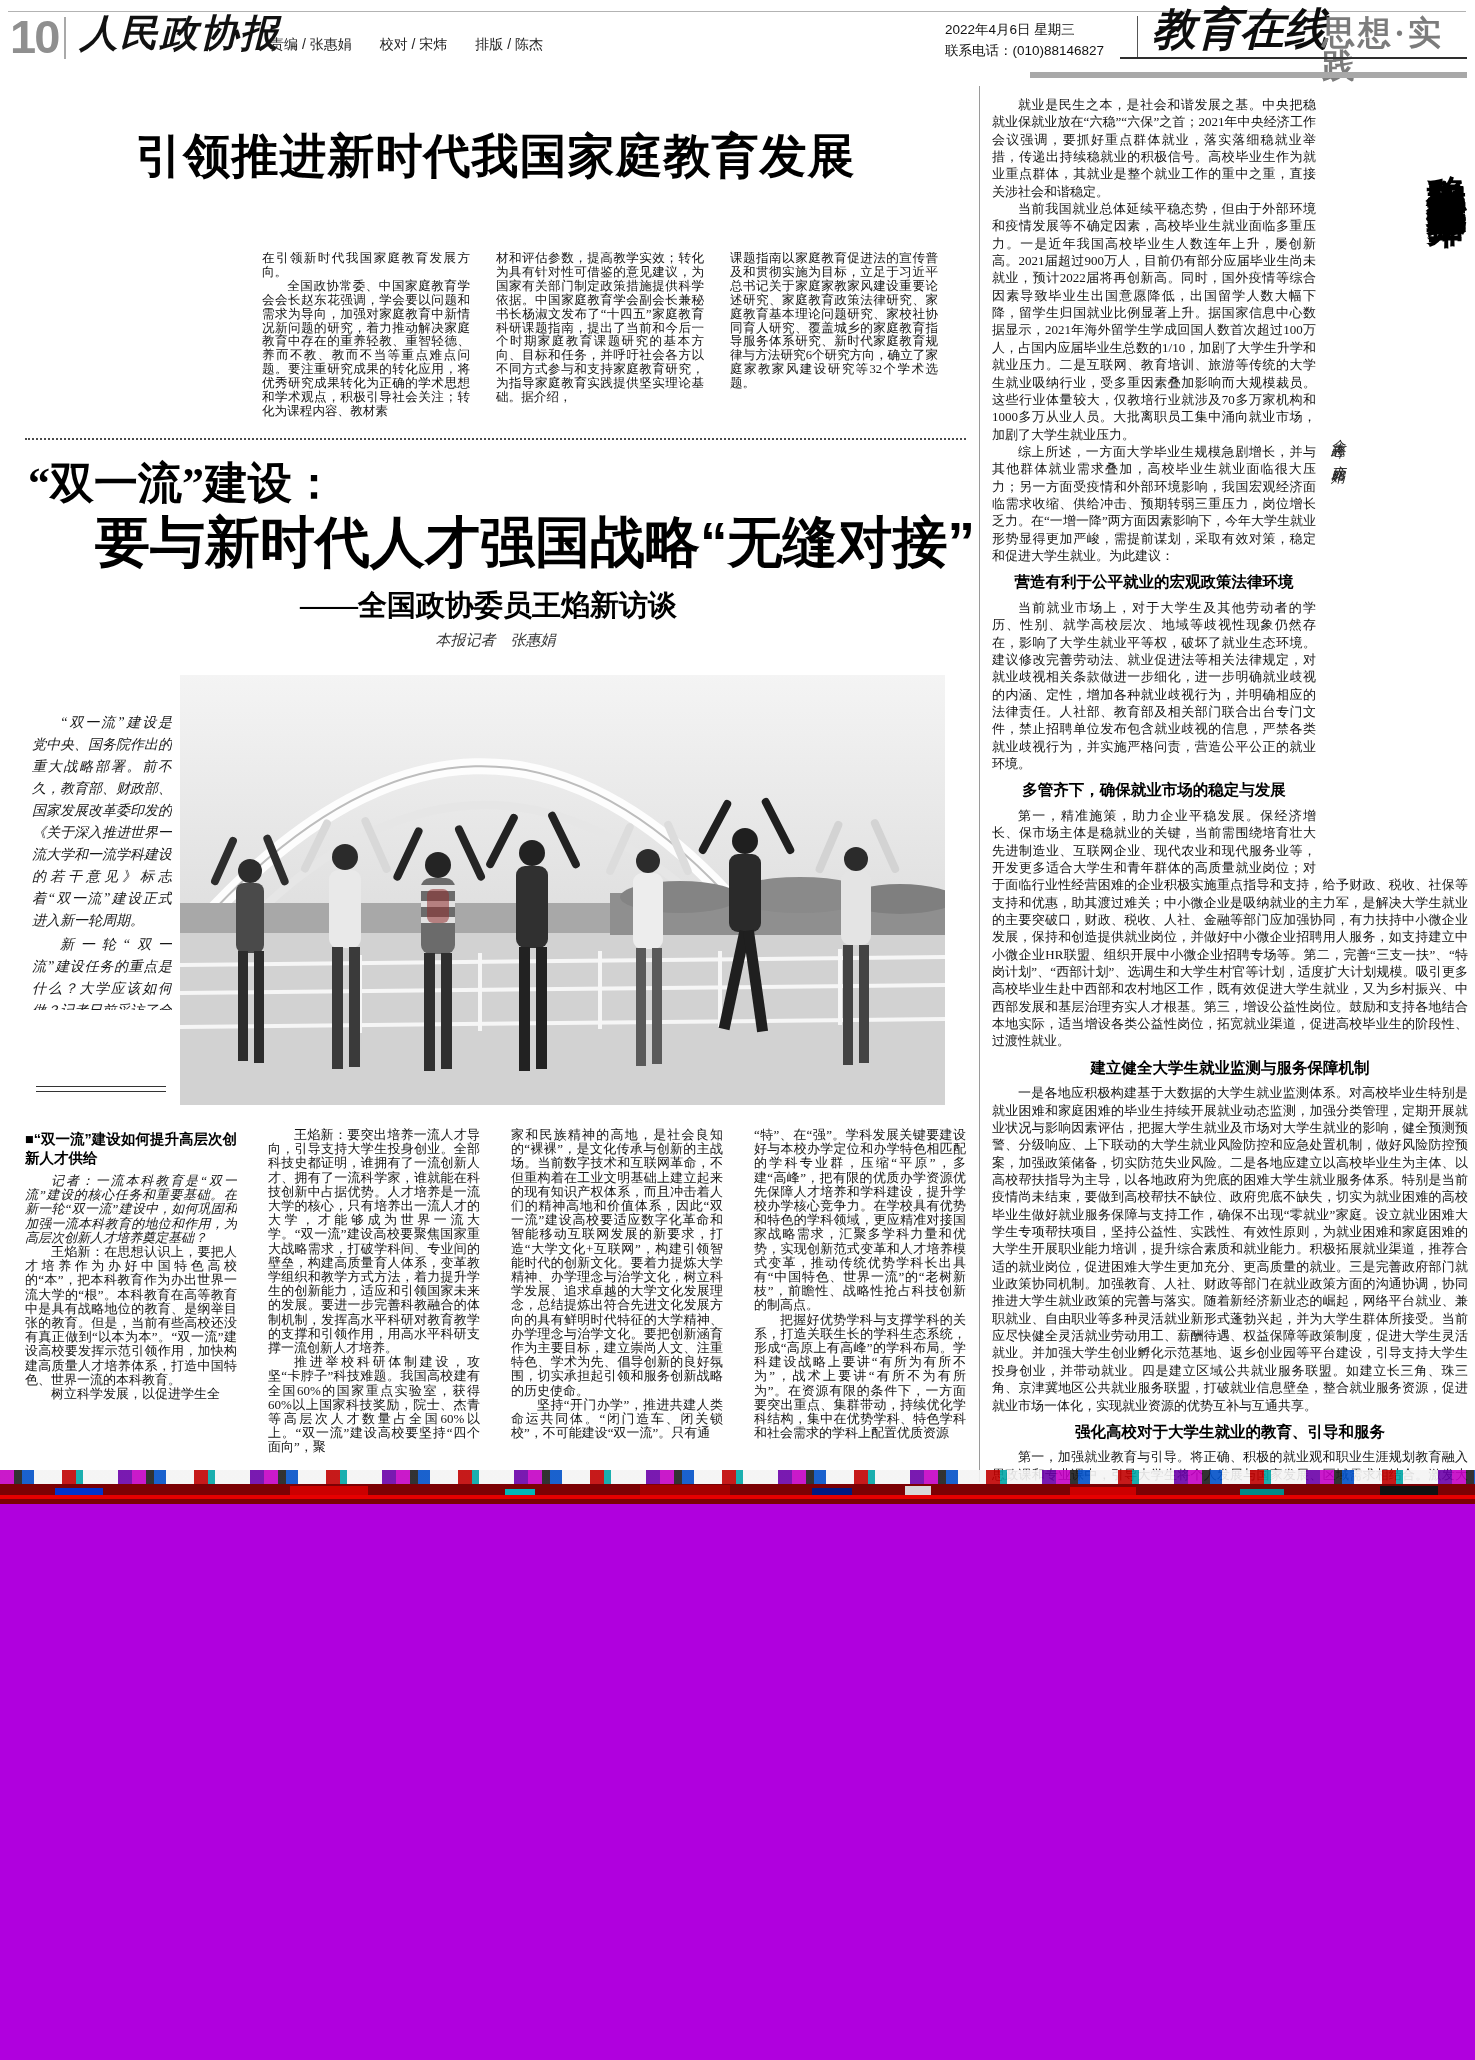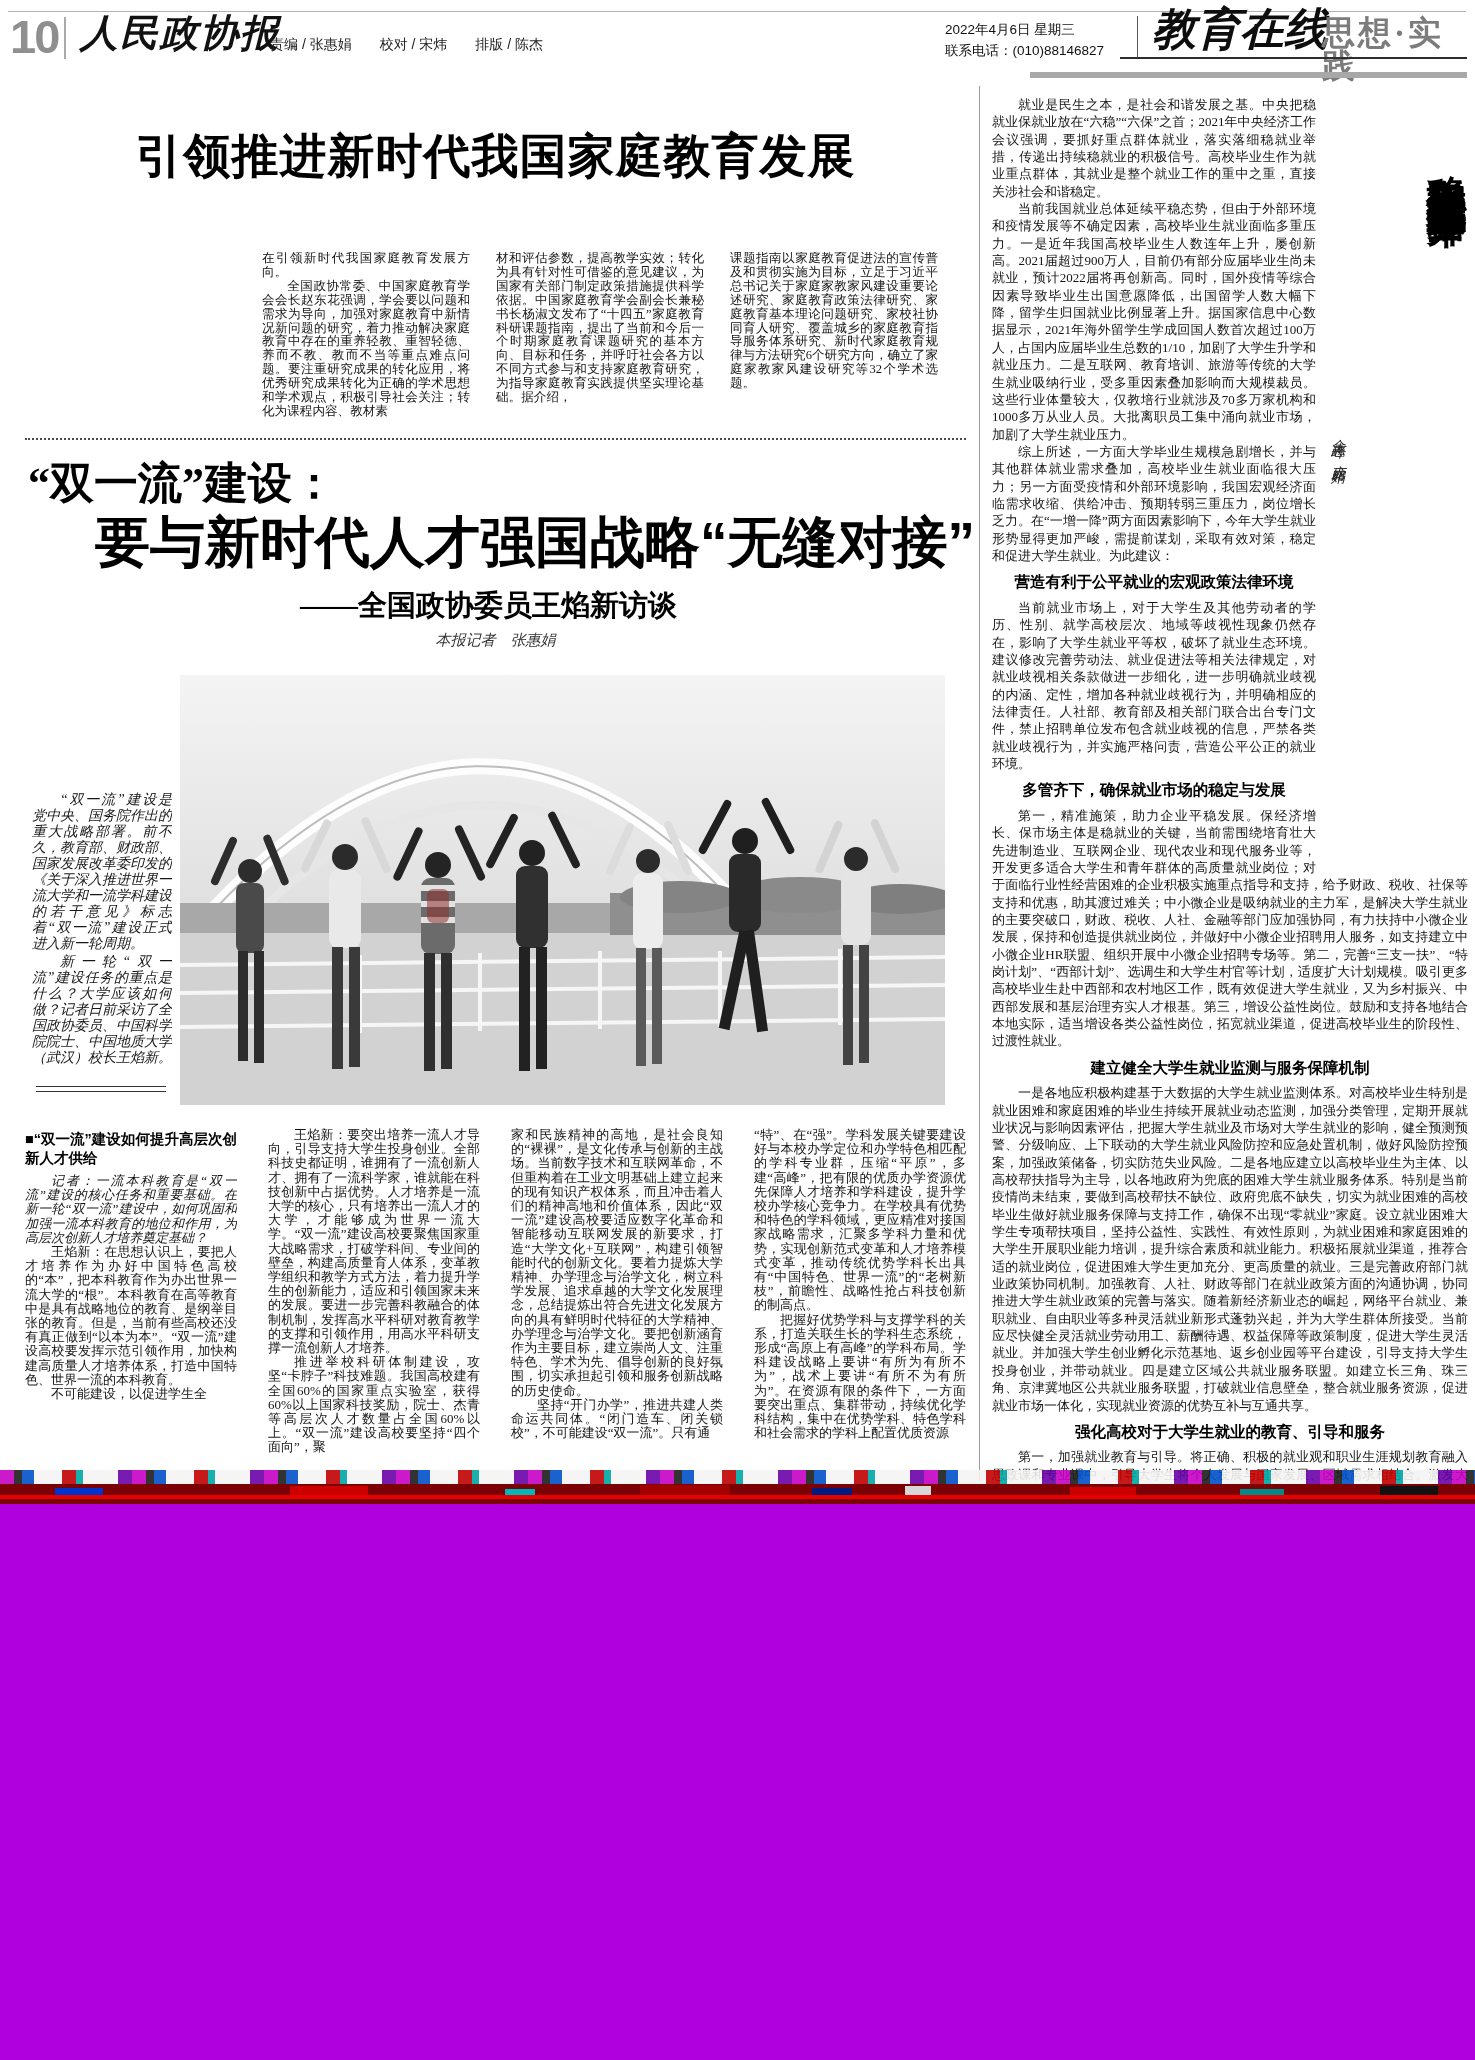--- a/index.html
+++ b/index.html
@@ -24,21 +24,21 @@
   .a1-kicker{left:25px;top:100px;width:941px;text-align:center;font:600 22px/1.1 "Liberation Sans","DejaVu Sans",sans-serif;color:#000}
   .a1-head{left:25px;top:131px;width:941px;text-align:center;font:900 47px/1.1 "Liberation Serif",serif;letter-spacing:1px;color:#000}
   .a1col{top:252px;width:208px;height:171px;overflow:hidden;font-size:12.6px;line-height:13.9px;text-align:justify;color:#141414}
   .a1c1{left:28px}.a1c2{left:262px}.a1c3{left:496px}.a1c4{left:730px}
   
   .dotted{left:25px;top:438px;width:941px;height:0;border-top:2px dotted #4a4a4a}
   .a2-kicker{left:28px;top:462px;font:900 44px/1 "Liberation Serif",serif;color:#000}
   .a2-head{left:95px;top:514px;font:900 55px/1.05 "Liberation Sans","DejaVu Sans",sans-serif;letter-spacing:0;color:#000}
   .a2-deck{left:300px;top:591px;font:700 29px/1 "Liberation Serif",serif;color:#000}
   .a2-byline{left:25px;top:633px;width:941px;text-align:center;font:italic 15px/1 "Liberation Serif",serif;color:#333}
-  .sidebar{left:32px;top:792px;width:140px;height:298px;overflow:hidden;font-style:italic;font-size:14px;line-height:16px;text-align:justify;color:#161616}
+  .sidebar{left:32px;top:712px;width:140px;height:298px;overflow:hidden;font-style:italic;font-size:14px;line-height:22px;text-align:justify;color:#161616}
   .sidebar p+p{margin-top:2px}
   .side-rule{left:36px;top:1086px;width:130px;height:4px;border-top:1.5px solid #333;border-bottom:1.5px solid #333}
   .photo{left:180px;top:675px;width:765px;height:430px;background:#ececec;overflow:hidden}
   .a2col{top:1128px;width:212px;height:357px;overflow:hidden;font-size:13px;line-height:14.2px;text-align:justify;color:#141414}
   .a2c1{left:25px}.a2c2{left:268px}.a2c3{left:511px}.a2c4{left:754px}
   .q-head{font:700 14.5px/19px "Liberation Sans","DejaVu Sans",sans-serif;margin:2px 0 6px;color:#000}
   .kai{font-style:italic}
   .vdiv{left:979px;top:86px;width:1px;height:1396px;background:#9a9a9a}
   
   .essay{left:992px;top:96px;width:476px;height:1390px;overflow:hidden;font-size:13px;line-height:17.35px;text-align:justify;color:#141414}
@@ -197,21 +197,21 @@
             <rect x="679" y="270" width="10" height="118" fill="#434343"></rect>
           </g>
       </g>
     </svg>
   </div>
 
   <div class="abs a2col a2c1">
     <div class="q-head">■“双一流”建设如何提升高层次创新人才供给</div>
     <p class="ind kai">记者：一流本科教育是“双一流”建设的核心任务和重要基础。在新一轮“双一流”建设中，如何巩固和加强一流本科教育的地位和作用，为高层次创新人才培养奠定基础？</p>
     <p class="ind">王焰新：在思想认识上，要把人才培养作为办好中国特色高校的“本”，把本科教育作为办出世界一流大学的“根”。本科教育在高等教育中是具有战略地位的教育、是纲举目张的教育。但是，当前有些高校还没有真正做到“以本为本”。“双一流”建设高校要发挥示范引领作用，加快构建高质量人才培养体系，打造中国特色、世界一流的本科教育。</p>
-    <p class="ind">不可能建设，以促进学生全</p>
+    <p class="ind">树立科学发展，以促进学生全</p>
   </div>
   <div class="abs a2col a2c2">
     <p class="ind">王焰新：要突出培养一流人才导向，引导支持大学生投身创业。全部科技史都证明，谁拥有了一流创新人才、拥有了一流科学家，谁就能在科技创新中占据优势。人才培养是一流大学的核心，只有培养出一流人才的大学，才能够成为世界一流大学。“双一流”建设高校要聚焦国家重大战略需求，打破学科间、专业间的壁垒，构建高质量育人体系，变革教学组织和教学方式方法，着力提升学生的创新能力，适应和引领国家未来的发展。要进一步完善科教融合的体制机制，发挥高水平科研对教育教学的支撑和引领作用，用高水平科研支撑一流创新人才培养。</p>
     <p class="ind">推进举校科研体制建设，攻坚“卡脖子”科技难题。我国高校建有全国60%的国家重点实验室，获得60%以上国家科技奖励，院士、杰青等高层次人才数量占全国60%以上。“双一流”建设高校要坚持“四个面向”，聚</p>
   </div>
   <div class="abs a2col a2c3">
     <p class="cont">家和民族精神的高地，是社会良知的“裸裸”，是文化传承与创新的主战场。当前数字技术和互联网革命，不但重构着在工业文明基础上建立起来的现有知识产权体系，而且冲击着人们的精神高地和价值体系，因此“双一流”建设高校要适应数字化革命和智能移动互联网发展的新要求，打造“大学文化+互联网”，构建引领智能时代的创新文化。要着力提炼大学精神、办学理念与治学文化，树立科学发展、追求卓越的大学文化发展理念，总结提炼出符合先进文化发展方向的具有鲜明时代特征的大学精神、办学理念与治学文化。要把创新涵育作为主要目标，建立崇尚人文、注重特色、学术为先、倡导创新的良好氛围，切实承担起引领和服务创新战略的历史使命。</p>
     <p class="ind">坚持“开门办学”，推进共建人类命运共同体。“闭门造车、闭关锁校”，不可能建设“双一流”。只有通</p>
   </div>
   <div class="abs a2col a2c4">

